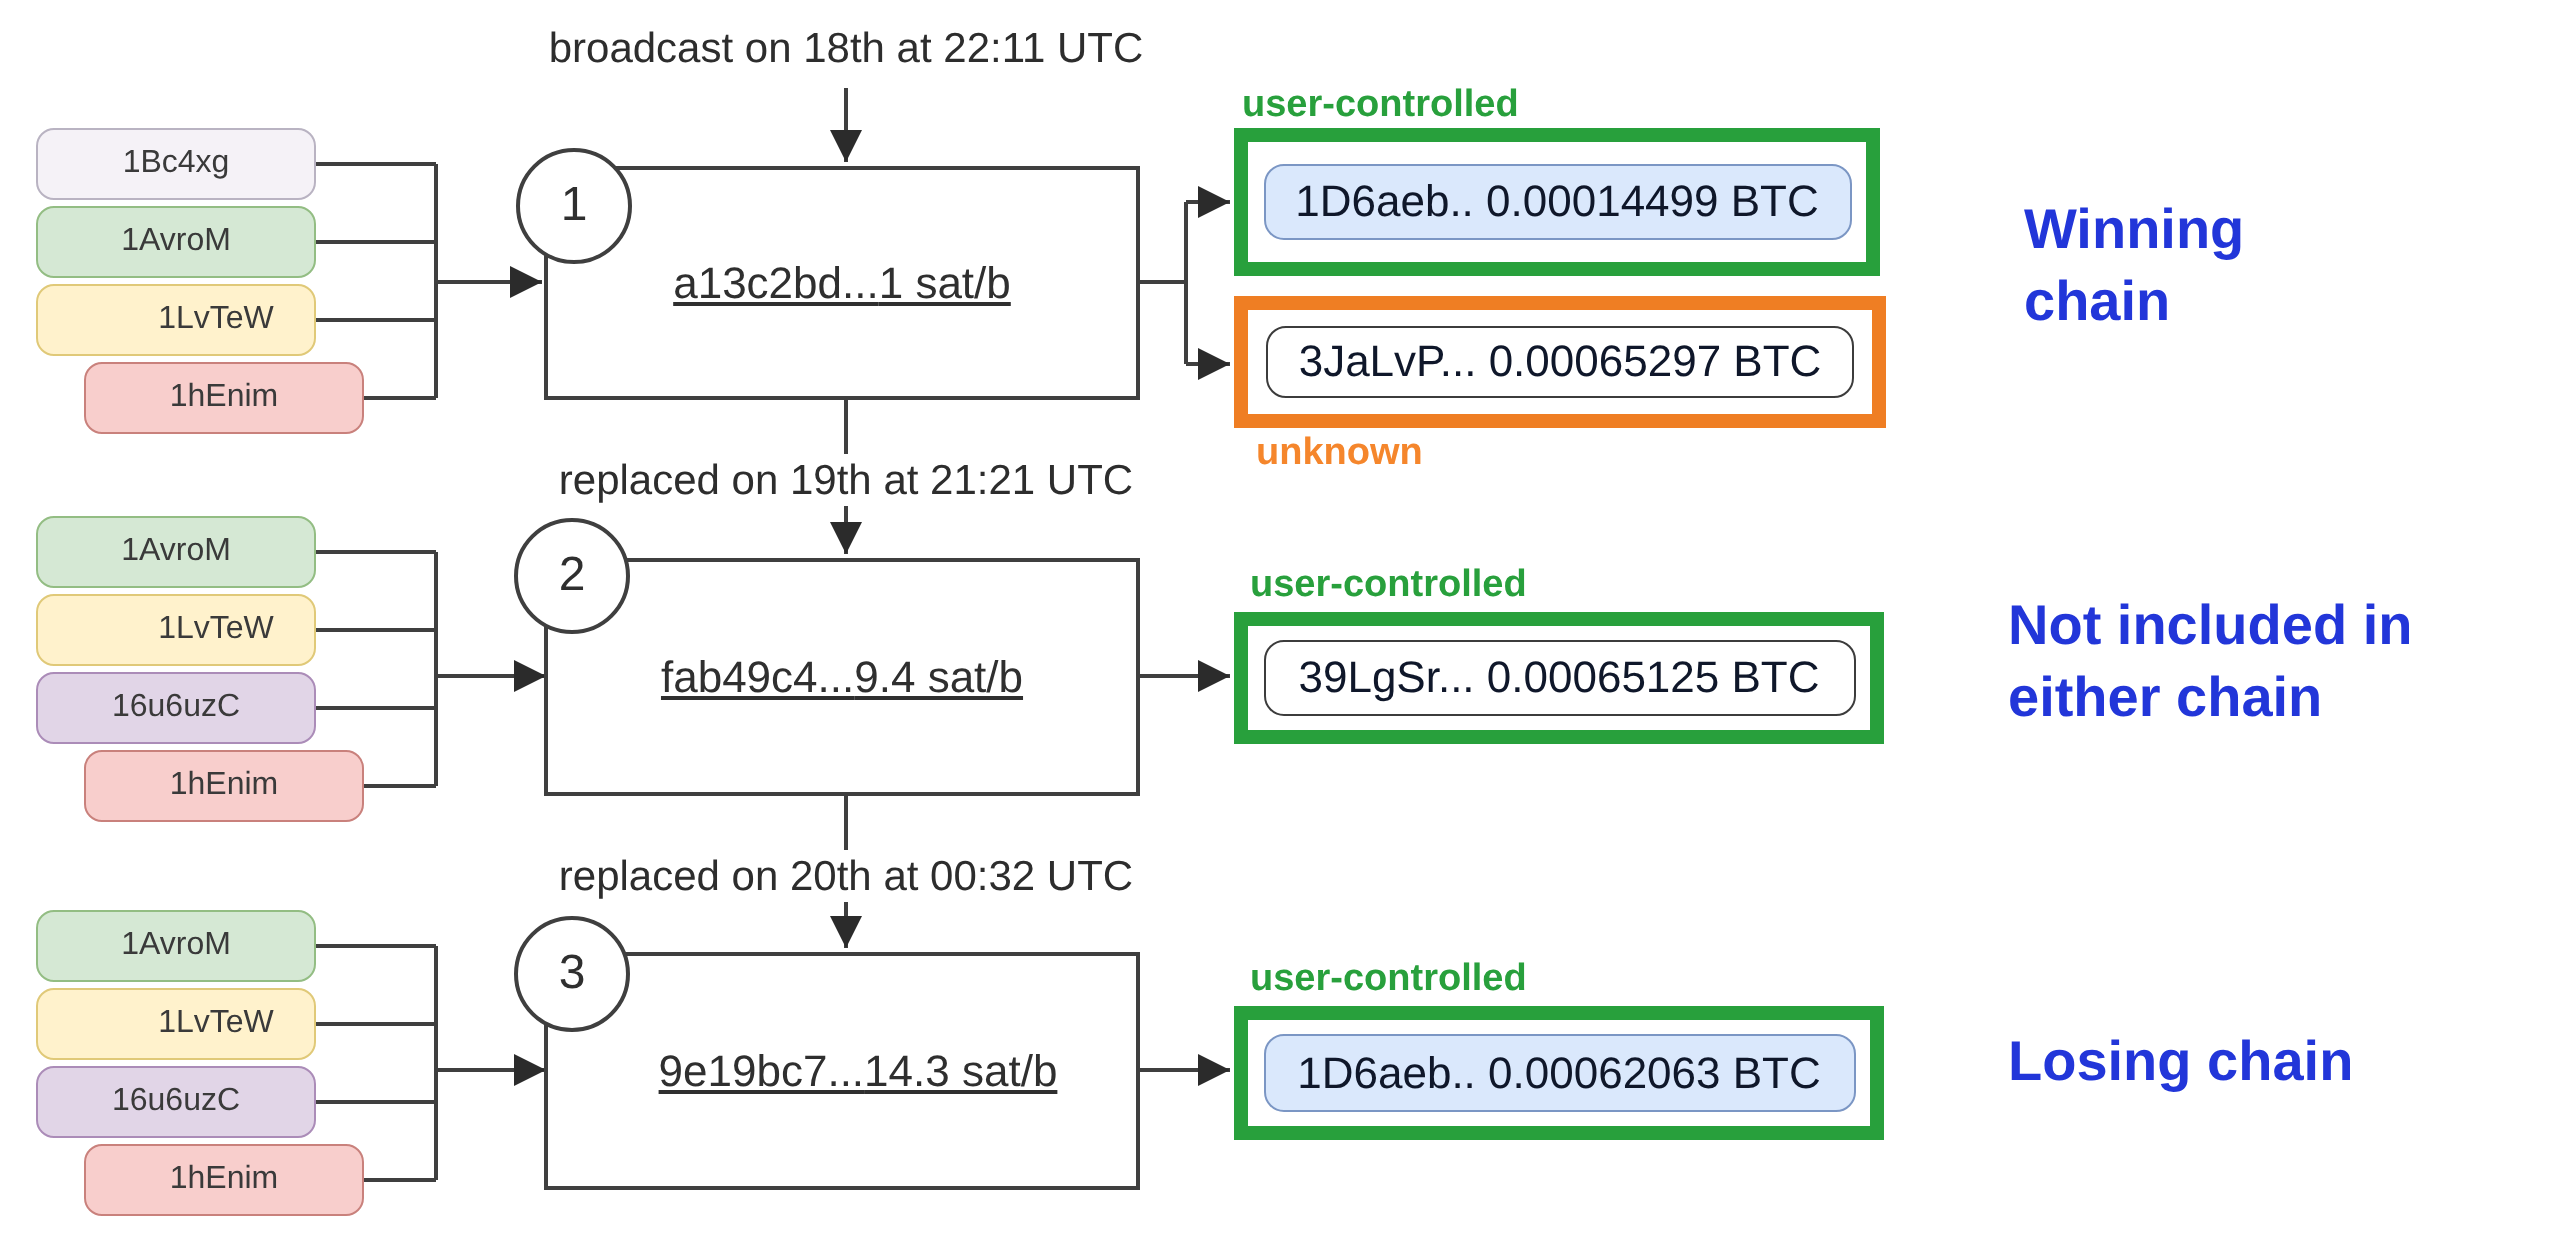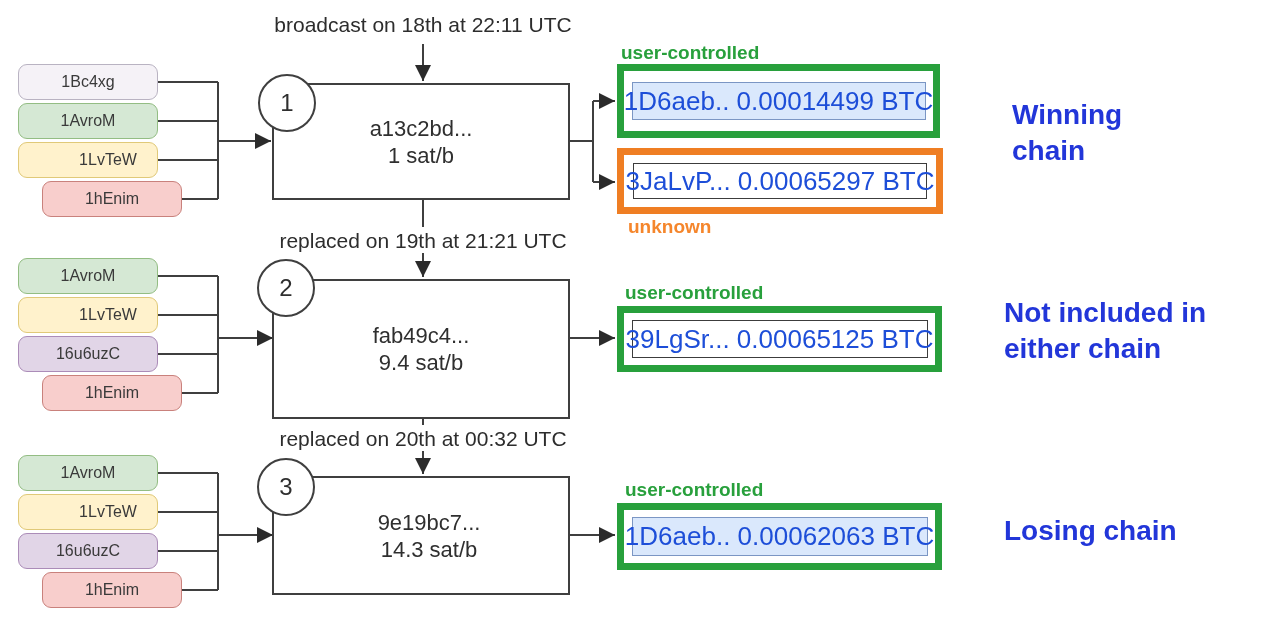--- a/index.html
+++ b/index.html
@@ -21,38 +21,38 @@
     font-size:16px;color:#3a3a3a;z-index:2;
   }
   .v-gray  {background:#f5f2f7;border-color:#b9b3c2;}
   .v-green {background:#d5e8d4;border-color:#93bd83;}
   .v-yellow{background:#fff2cc;border-color:#e0c978;padding-left:40px;}
   .v-red   {background:#f8cecc;border-color:#c9817c;margin-left:24px;}
   .v-purple{background:#e1d5e7;border-color:#ab8cb8;}
   
   .txbox{
     position:absolute;left:272px;width:298px;background:#fff;border:2px solid #3f3f3f;
-    display:flex;flex-direction:column;align-items:center;justify-content:center;
-    font-size:22px;line-height:27px;color:#2f2f2f;z-index:2;
+    display:flex;flex-direction:row;align-items:center;justify-content:center;
+    font-size:22px;line-height:27px;color:#2f2f2f;z-index:2;text-decoration:underline;
   }
   
   .step{
     position:absolute;width:58px;height:58px;border-radius:50%;background:#fff;
     border:2px solid #3f3f3f;display:flex;align-items:center;justify-content:center;
     font-size:24px;color:#2f2f2f;z-index:3;
   }
   
   .frame{
     position:absolute;background:#fff;display:flex;align-items:center;justify-content:center;z-index:2;
   }
   .frame.green {border:7px solid #28a03c;}
   .frame.orange{border:7px solid #ef7e23;}
   .pill{
-    display:flex;align-items:center;justify-content:center;border-radius:0;
-    font-size:26px;color:#1d4ed8;white-space:nowrap;
+    display:flex;align-items:center;justify-content:center;border-radius:10px;
+    font-size:22px;color:#0f172a;white-space:nowrap;
   }
   .pill.blue {background:#dae8fc;border:1.6px solid #7b96c4;}
   .pill.white{background:#ffffff;border:1.8px solid #3c3c3c;}
   .tag{position:absolute;font-size:19px;font-weight:bold;z-index:2;white-space:nowrap;}
   .tag.green-text {color:#28a03c;}
   .tag.orange-text{color:#f5862c;}
   
   .chain-label{
     position:absolute;font-size:28px;font-weight:bold;color:#2236d9;line-height:1.3;z-index:2;
   }
@@ -115,21 +115,21 @@
 
   <div class="chain-label" style="left:1012px;top:97px;width:180px;">Winning chain</div>
 
   <div class="event" style="left:223px;top:228px;">replaced on 19th at 21:21 UTC</div>
 
   <div class="inbox v-green" style="top:258px;">1AvroM</div>
   <div class="inbox v-yellow" style="top:297px;">1LvTeW</div>
   <div class="inbox v-purple" style="top:336px;">16u6uzC</div>
   <div class="inbox v-red" style="top:375px;">1hEnim</div>
 
-  <div class="txbox" style="top:279px;height:140px;">
+  <div class="txbox" style="top:279px;height:119px;">
     <div>fab49c4...</div>
     <div>9.4 sat/b</div>
   </div>
   <div class="step" style="left:257px;top:259px;">2</div>
 
   <div class="tag green-text" style="left:625px;top:282px;">user-controlled</div>
   <div class="frame green" style="left:617px;top:306px;width:325px;height:66px;text-align:right;">
     <div class="pill white" style="width:296px;height:38px;">39LgSr... 0.00065125 BTC</div>
   </div>
 

